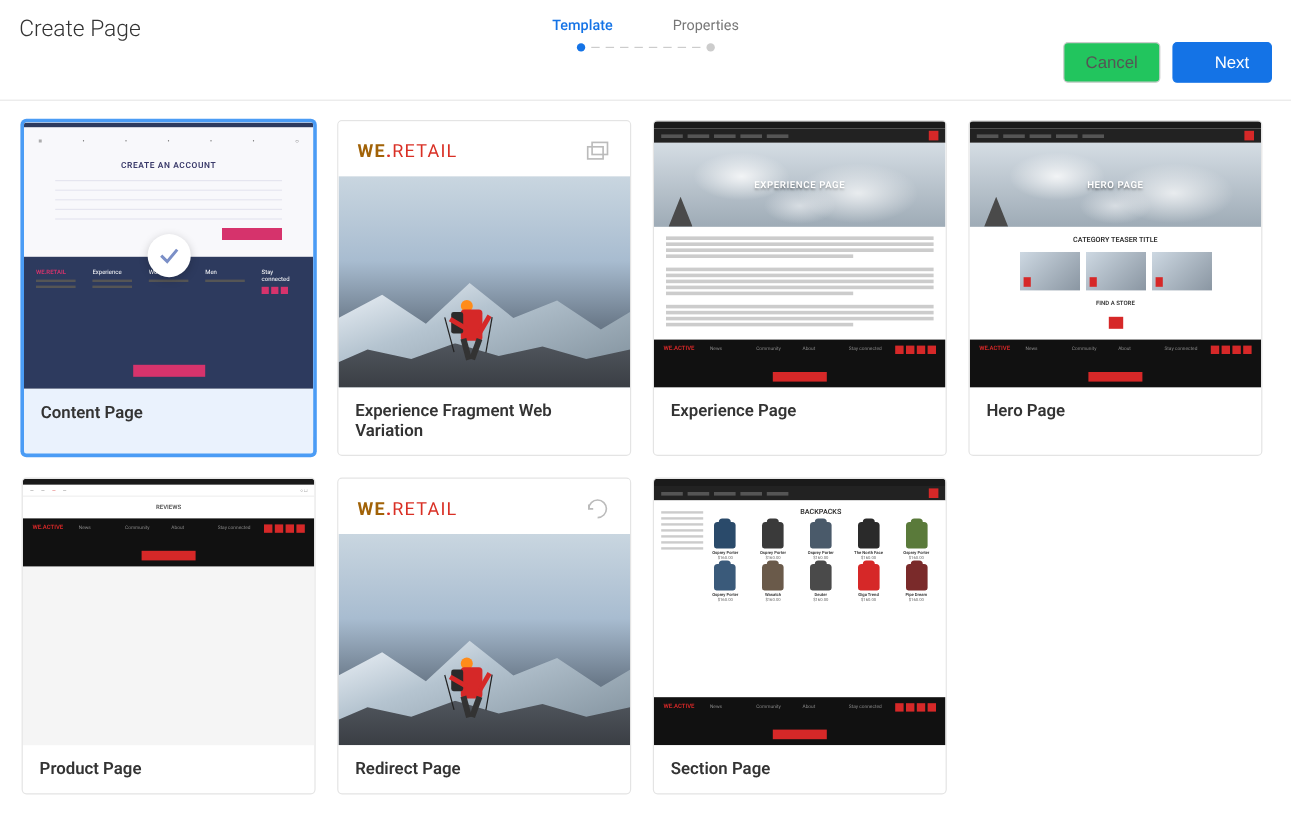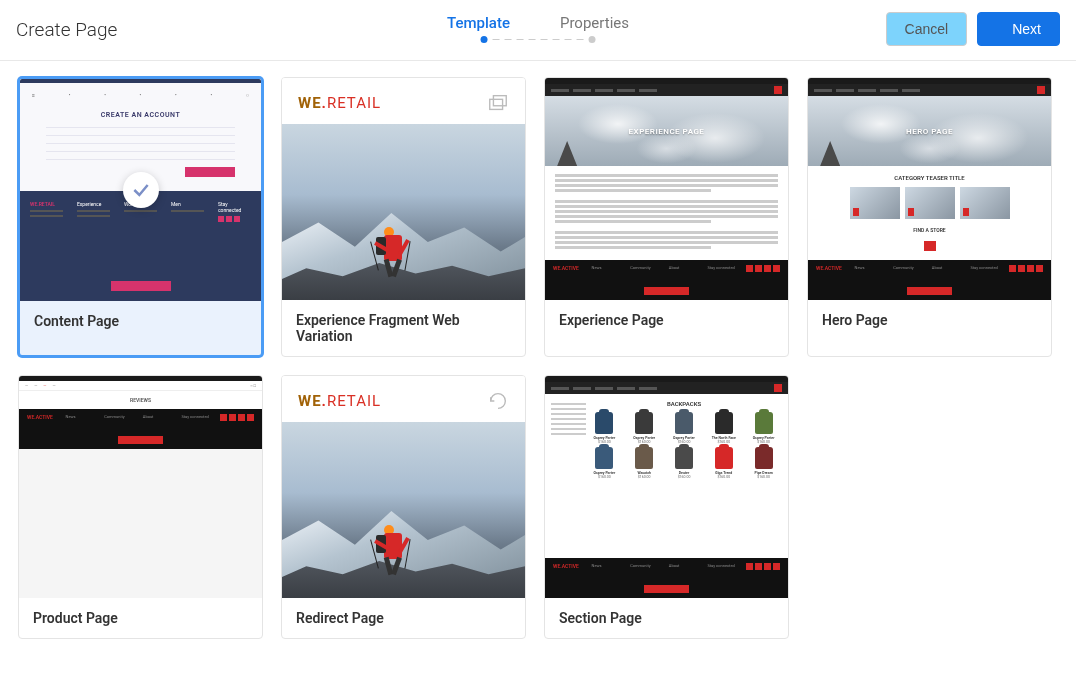--- a/index.html
+++ b/index.html
@@ -1,31 +1,31 @@
 <!DOCTYPE html>
 <html><head>
 <meta charset="utf-8">
 <style>
 * { box-sizing: border-box; margin: 0; padding: 0; }
 body { font-family: -apple-system, BlinkMacSystemFont, "Segoe UI", Roboto, Arial, sans-serif; background: #fff; color: #333; width: 1076px; height: 681px; overflow: hidden; }
 
 
-.header { display: flex; align-items: center; padding: 12px 16px 14px; border-bottom: 1px solid #e8e8e8; }
+.header { display: flex; align-items: center; padding: 12px 16px 14px; border-bottom: 1px solid #e8e8e8; flex-direction: column; }
 .page-title { font-size: 19px; font-weight: 300; color: #333; flex: 0 0 auto; margin-right: auto; }
 .steps-wrap { position: absolute; left: 50%; transform: translateX(-50%); display: flex; align-items: flex-start; gap: 50px; top: 14px; }
-.step { display: flex; flex-direction: column; align-items: flex-end; gap: 6px; font-size: 15px; color: #777; }
+.step { display: flex; flex-direction: column; align-items: flex-end; gap: 6px; font-size: 12px; color: #777; }
 .step.active { color: #1473e6; font-weight: 500; }
 .step-dots { display: flex; align-items: center; gap: 5px; position: absolute; top: 22px; left: 50%; transform: translateX(-50%); }
 .dot { width: 5px; height: 5px; border-radius: 50%; background: #ccc; }
 .dot.big { width: 7px; height: 7px; }
 .dot.active { background: #1473e6; }
 .dash { width: 7px; height: 1px; background: #ccc; }
 
 .header-actions { display: flex; gap: 10px; margin-left: auto; }
-.btn { padding: 8px 18px; border-radius: 4px; font-size: 14px; cursor: pointer; border: 1px solid #ccc; background: #7dd3fc; color: #555; font-weight: 500; }
+.btn { padding: 8px 18px; border-radius: 4px; font-size: 14px; cursor: pointer; border: 1px solid #ccc; background: #22c55e; color: #555; font-weight: 500; }
 .btn.primary { background: #1473e6; border-color: #1473e6; color: #fff; padding-left: 34px; }
 
 
 .grid { display: grid; grid-template-columns: repeat(4, 245px); gap: 18px; padding: 16px 18px; }
 .card { border: 1px solid #e4e4e4; border-radius: 4px; overflow: hidden; cursor: pointer; background: #fff; display: flex; flex-direction: column; }
 .card.selected { border: 2px solid #4b9cf5; background: #eaf2fd; box-shadow: 0 0 0 1px #4b9cf5; }
 .card-thumb { width: 100%; background: #f5f5f5; position: relative; overflow: hidden; }
 .card-label { padding: 12px 14px; font-size: 14px; font-weight: 600; color: #333; }
 .card.selected .card-label { background: #eaf2fd; }
 

